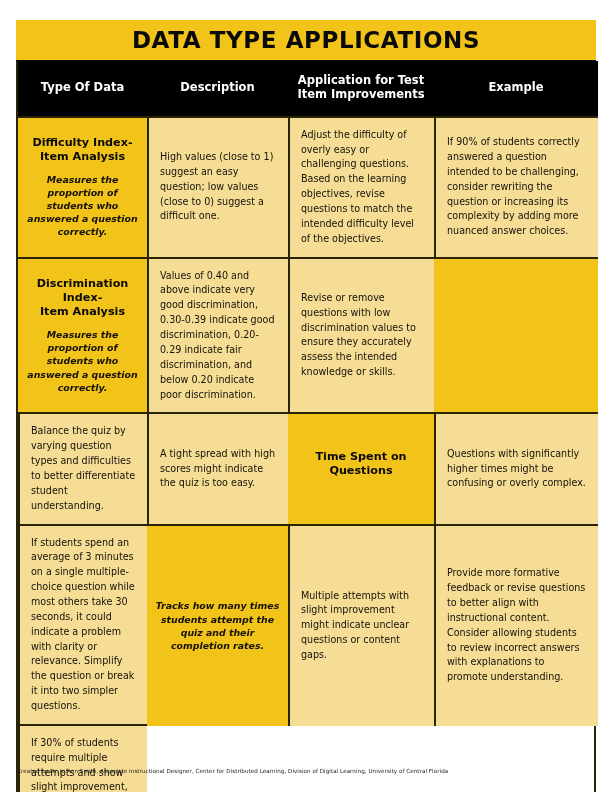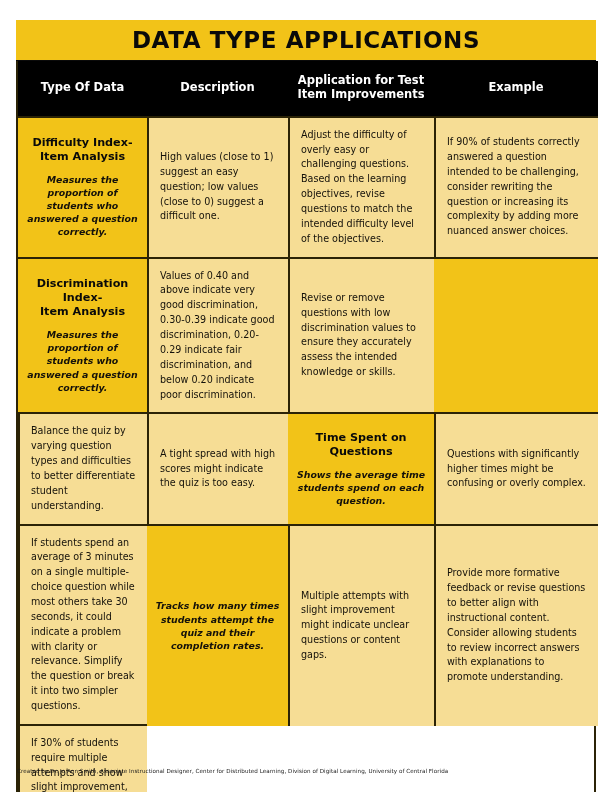--- a/index.html
+++ b/index.html
@@ -156,21 +156,20 @@
       <div class="cell">Values of 0.40 and above indicate very good discrimination, 0.30-0.39 indicate good discrimination, 0.20-0.29 indicate fair discrimination, and below 0.20 indicate poor discrimination.</div>
       <div class="cell">Revise or remove questions with low discrimination values to ensure they accurately assess the intended knowledge or skills.</div>
 
       <div class="cell first">
       </div>
       <div class="cell">Balance the quiz by varying question types and difficulties to better differentiate student understanding.</div>
       <div class="cell">A tight spread with high scores might indicate the quiz is too easy.</div>
 
       <div class="cell first">
         <div class="cat-title body-text">Time Spent on Questions</div>
-        <div class="cat-sub">Shows the average time students spend on each question.</div>
       </div>
       <div class="cell">Questions with significantly higher times might be confusing or overly complex.</div>
       <div class="cell">If students spend an average of 3 minutes on a single multiple-choice question while most others take 30 seconds, it could indicate a problem with clarity or relevance. Simplify the question or break it into two simpler questions.</div>
 
       <div class="cell first row-last-cell" style="border-bottom: none;">
         <div class="cat-sub">Tracks how many times students attempt the quiz and their completion rates.</div>
       </div>
       <div class="cell row-last-cell" style="border-bottom: none;">Multiple attempts with slight improvement might indicate unclear questions or content gaps.</div>
       <div class="cell row-last-cell" style="border-bottom: none;">Provide more formative feedback or revise questions to better align with instructional content. Consider allowing students to review incorrect answers with explanations to promote understanding.</div>
       <div class="cell row-last-cell" style="border-bottom: none;">If 30% of students require multiple attempts and show slight improvement, consider revising the quiz to include hints, additional resources, or detailed feedback after each attempt to enhance learning and understanding.</div>

